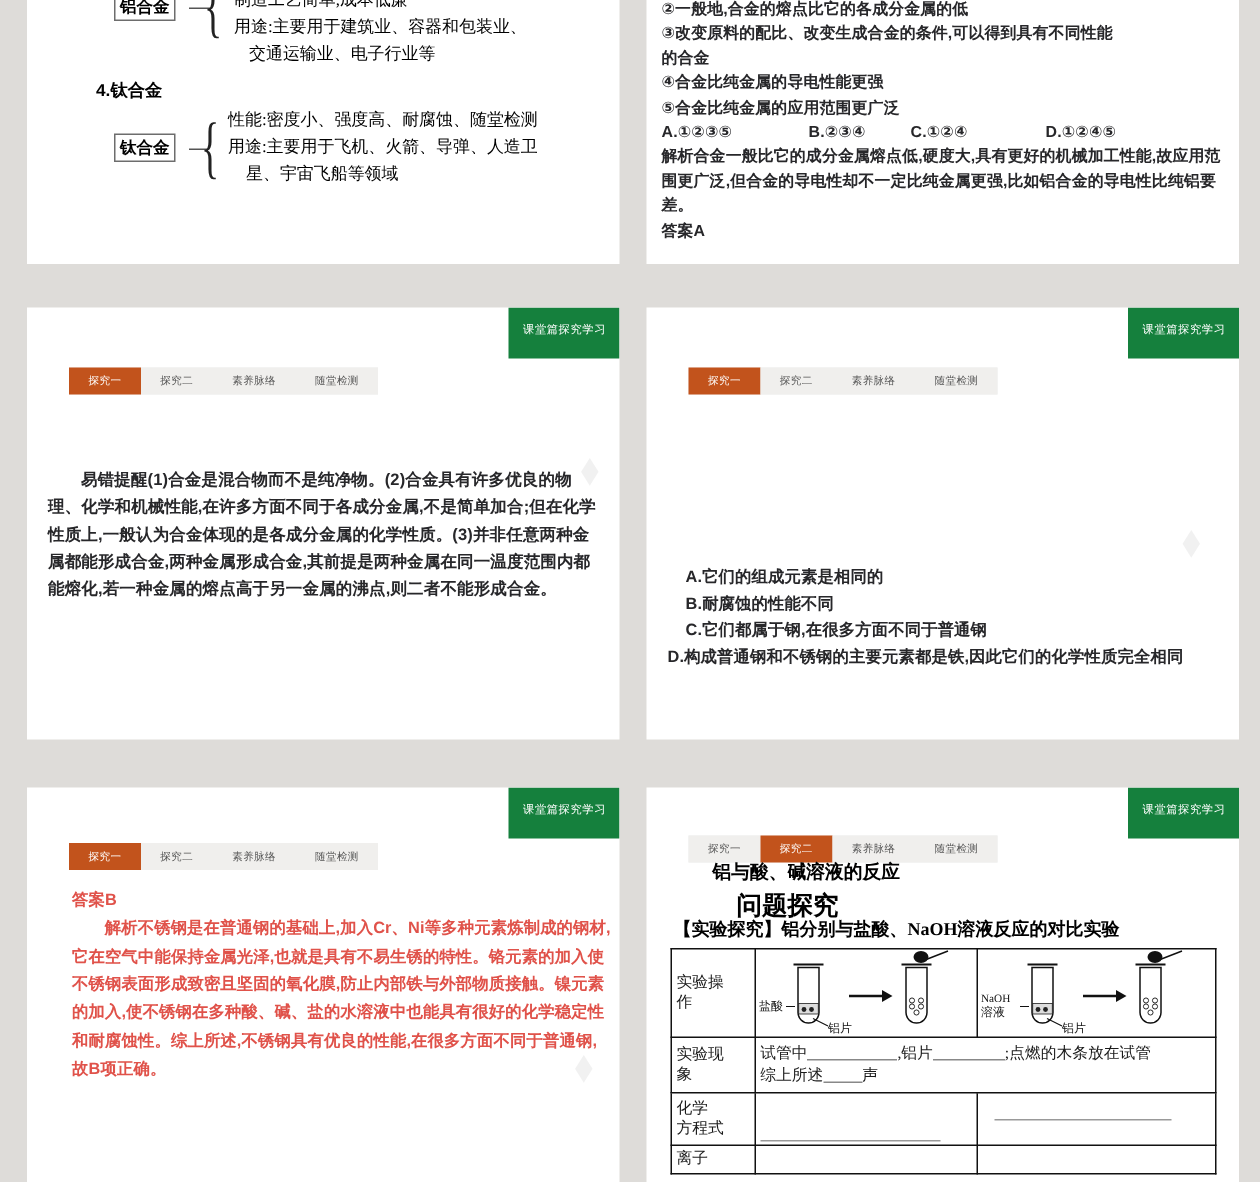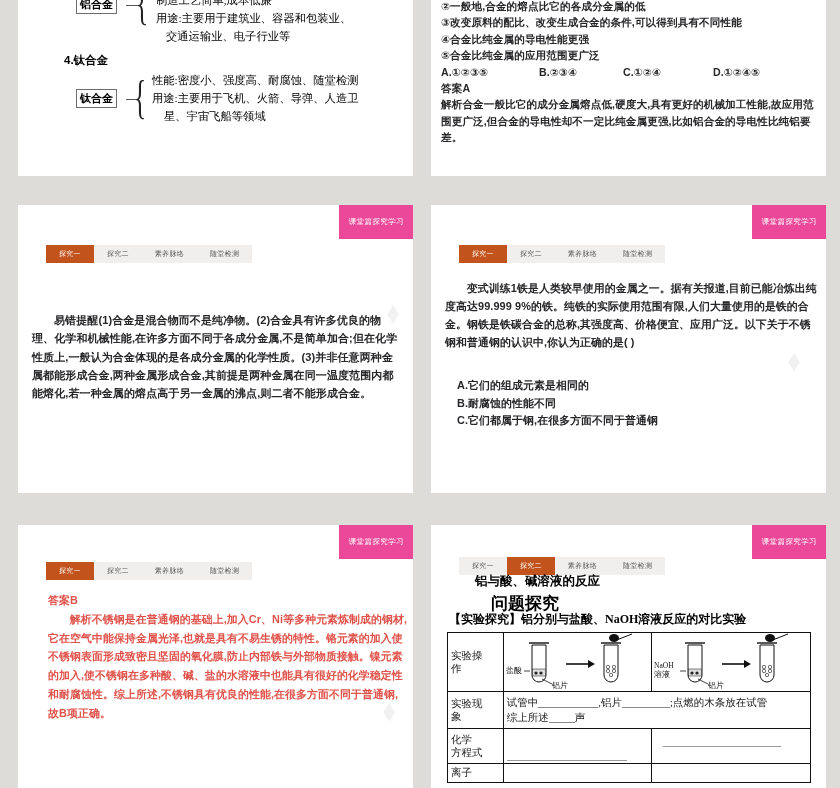--- a/index.html
+++ b/index.html
@@ -18,22 +18,22 @@
   }
   .slide.r0{top:-9px;height:185px;}
   .slide.r1{top:205px;height:288px;}
   .slide.r2{top:525px;height:272px;}
   .slide.cL{left:18px;width:395px;}
   .slide.cR{left:431px;width:395px;}
 
   
   .badge{
     position:absolute;right:0;top:0;
-    background:#ec4899;color:#fff;
-    font-family:Liberation Sans, sans-serif;
+    background:#15803d;color:#fff;
+    font-family:Liberation Mono, monospace;
     font-size:7.5px;letter-spacing:.4px;
     padding:13px 9px 13px 10px;
     line-height:1;
     white-space:nowrap;
   }
   
   .tabs{
     position:absolute;left:28px;
     display:flex;
     background:#f0efed;
@@ -145,30 +145,31 @@
     <div class="ln" style="left:134px;top:84px;">性能:密度小、强度高、耐腐蚀、随堂检测</div>
     <div class="ln" style="left:134px;top:102px;">用途:主要用于飞机、火箭、导弹、人造卫</div>
     <div class="ln" style="left:146px;top:120px;">星、宇宙飞船等领域</div>
   </div>
 </div>
 
 <div class="slide r0 cR">
   <div class="body sans" style="left:10px;top:7px;width:378px;font-size:10.6px;line-height:1.55;">
     <p>②一般地,合金的熔点比它的各成分金属的低</p>
     <p>③改变原料的配比、改变生成合金的条件,可以得到具有不同性能</p>
+    <p>的合金</p>
     <p>④合金比纯金属的导电性能更强</p>
     <p>⑤合金比纯金属的应用范围更广泛</p>
     <p style="display:flex;gap:0;">
       <span style="width:98px">A.①②③⑤</span>
-      <span style="width:84px">B.②③④</span>
+      <span style="width:68px">B.②③④</span>
       <span style="width:90px">C.①②④</span>
       <span>D.①②④⑤</span>
     </p>
+    <p>解析合金一般比它的成分金属熔点低,硬度大,具有更好的机械加工性能,故应用范围更广泛,但合金的导电性却不一定比纯金属更强,比如铝合金的导电性比纯铝要差。</p>
     <p>答案A</p>
-    <p>解析合金一般比它的成分金属熔点低,硬度大,具有更好的机械加工性能,故应用范围更广泛,但合金的导电性却不一定比纯金属更强,比如铝合金的导电性比纯铝要差。</p>
   </div>
 </div>
 
 <div class="slide r1 cL">
   <div class="badge">课堂篇探究学习</div>
   <div class="tabs" style="top:40px;">
     <div class="tab active">探究一</div>
     <div class="tab">探究二</div>
     <div class="tab">素养脉络</div>
     <div class="tab">随堂检测</div>
@@ -179,25 +180,25 @@
 
 <div class="slide r1 cR">
   <div class="badge">课堂篇探究学习</div>
   <div class="tabs" style="top:40px;">
     <div class="tab active">探究一</div>
     <div class="tab">探究二</div>
     <div class="tab">素养脉络</div>
     <div class="tab">随堂检测</div>
   </div>
   <div class="wm" style="right:26px;top:140px;">⬧</div>
-  <div class="body sans indent" style="left:14px;top:74px;width:372px;font-size:10.9px;line-height:1.66;">变式训练1铁是人类较早使用的金属之一。据有关报道,目前已能冶炼出纯度高达99.999 9%的铁。纯铁的实际使用范围有限,人们大量使用的是铁的合金。钢铁是铁碳合金的总称,其强度高、价格便宜、应用广泛。以下关于不锈钢和普通钢的认识中,你认为正确的是(      )</div>
   <div class="body sans" style="left:26px;top:172px;width:366px;font-size:10.9px;line-height:1.62;">
     <p>A.它们的组成元素是相同的</p>
     <p>B.耐腐蚀的性能不同</p>
     <p>C.它们都属于钢,在很多方面不同于普通钢</p>
+    <p style="margin-left:-12px">D.构成普通钢和不锈钢的主要元素都是铁,因此它们的化学性质完全相同</p>
   </div>
 </div>
 
 <div class="slide r2 cL">
   <div class="badge">课堂篇探究学习</div>
   <div class="tabs" style="top:37px;">
     <div class="tab active">探究一</div>
     <div class="tab">探究二</div>
     <div class="tab">素养脉络</div>
     <div class="tab">随堂检测</div>

